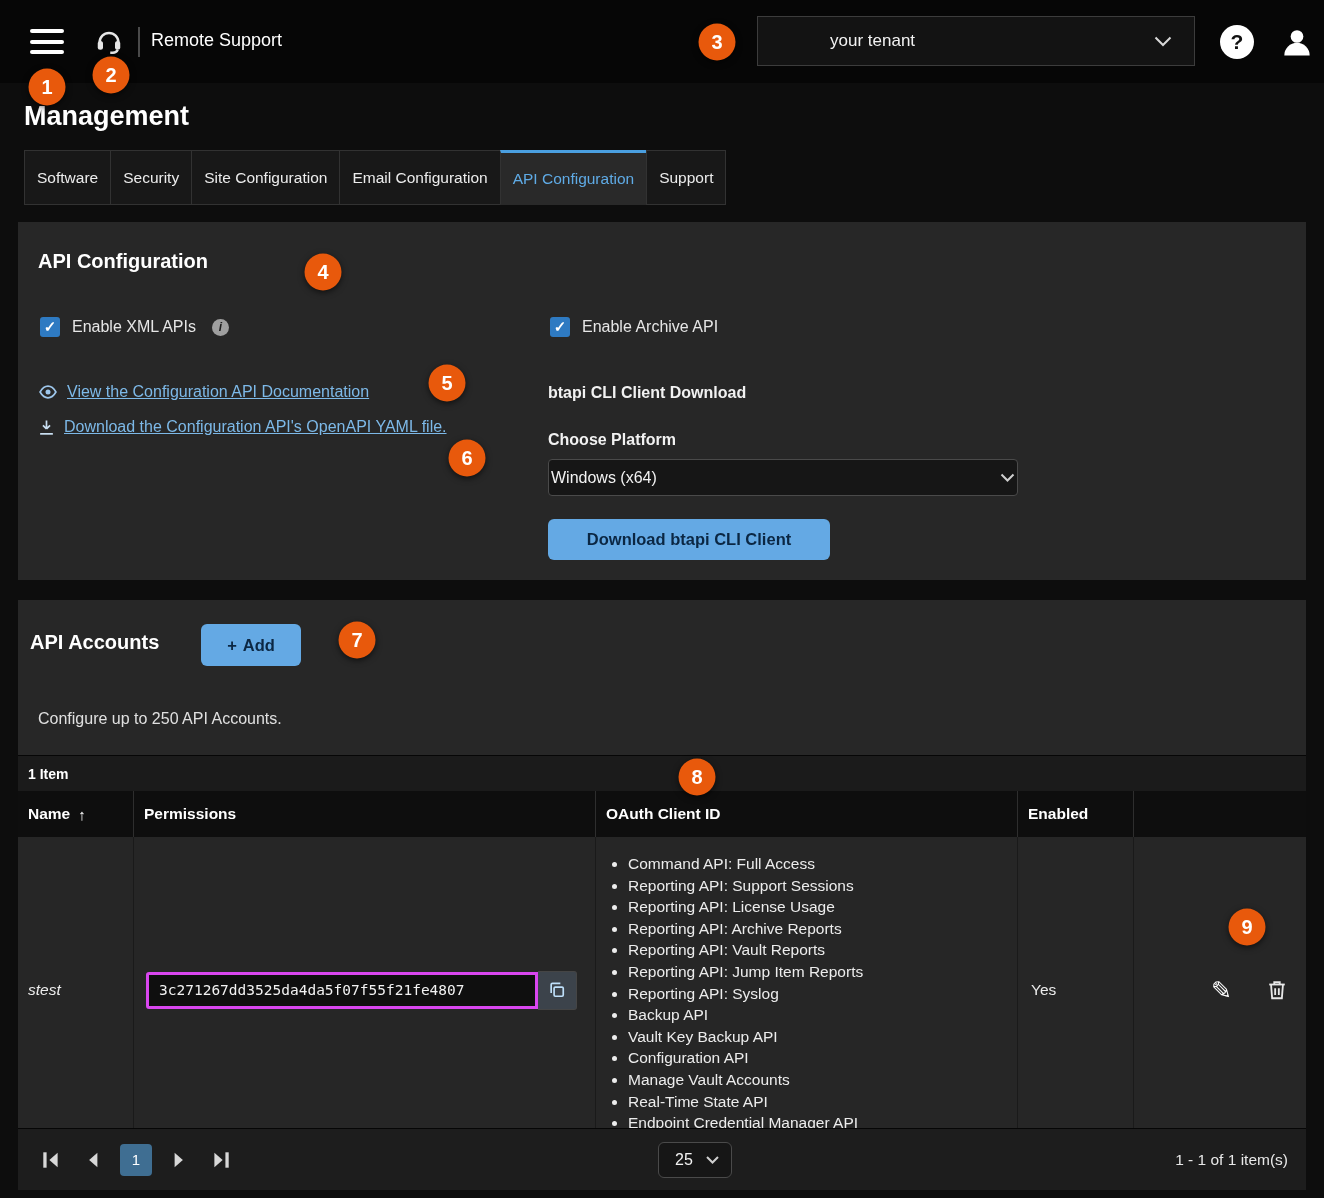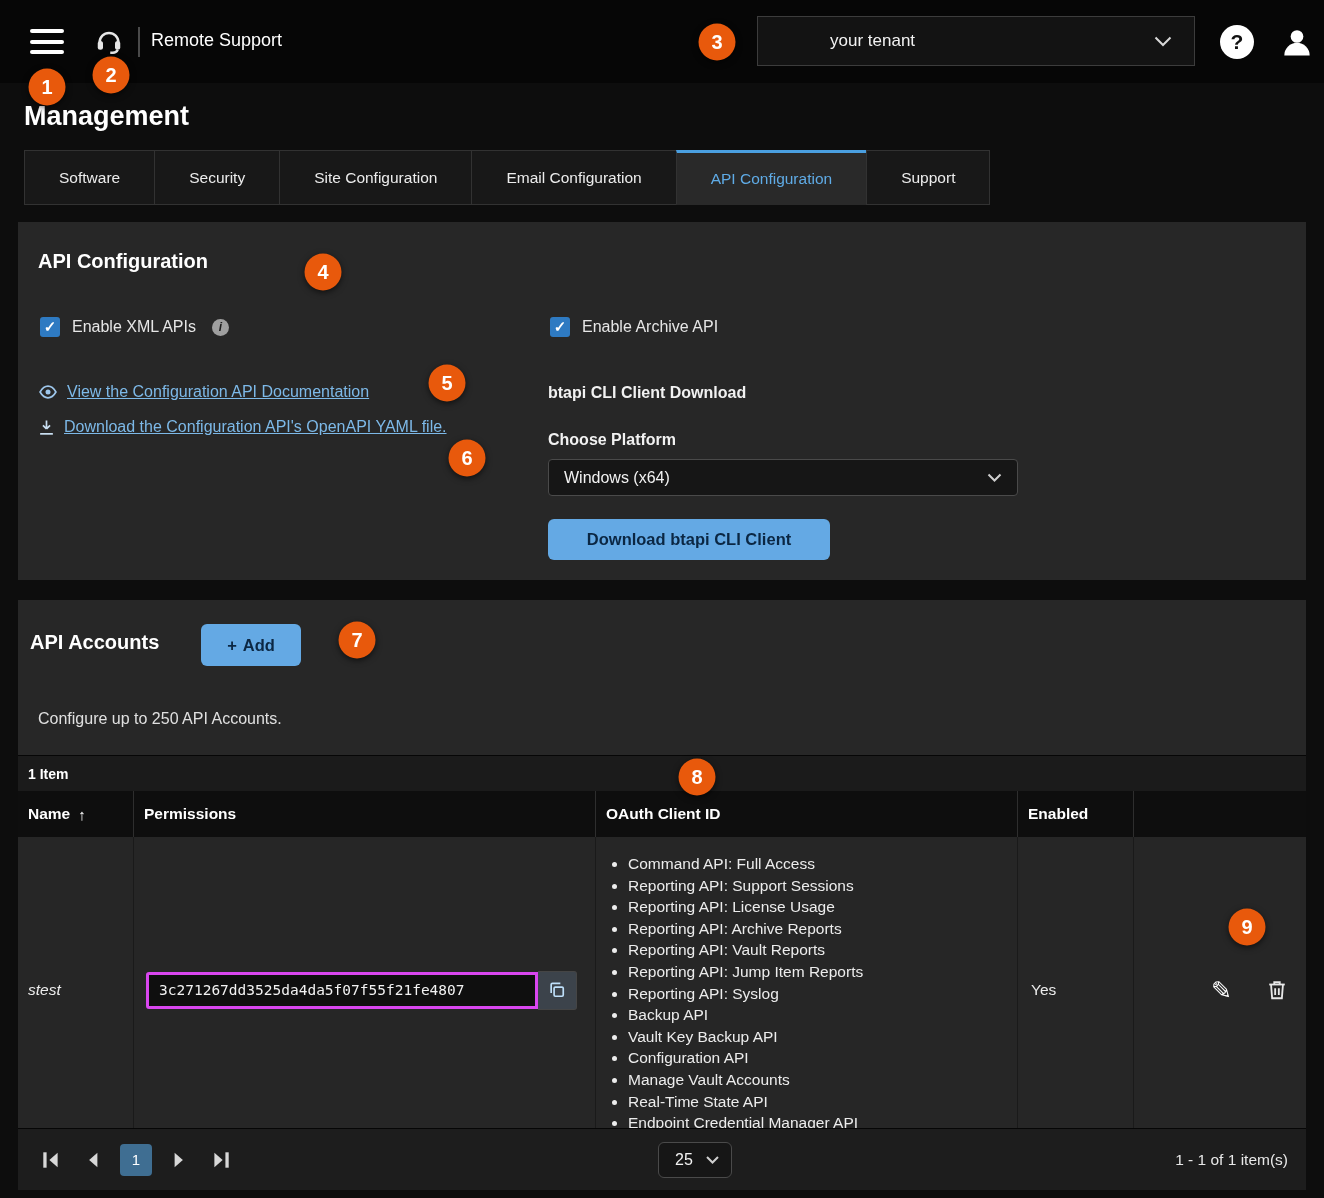--- a/index.html
+++ b/index.html
@@ -19,21 +19,21 @@
     padding:0 22px 0 72px;font-size:17px;color:#f2f2f2;cursor:pointer;}
   .tenant .chev{margin-left:auto;}
   .help{position:absolute;left:1220px;top:25px;width:34px;height:34px;border-radius:50%;
     background:#fff;color:#111;font-weight:bold;font-size:21px;display:flex;
     align-items:center;justify-content:center;cursor:pointer;}
   .avatar{position:absolute;left:1278px;top:23px;width:38px;height:38px;cursor:pointer;}
 
   
   .page-title{position:absolute;left:24px;top:101px;margin:0;font-size:27px;font-weight:bold;color:#fff;}
   .tabs{position:absolute;left:24px;top:150px;display:flex;height:55px;}
-  .tab{box-sizing:border-box;padding:0 34px;background:#181818;border:1px solid #323232;
+  .tab{box-sizing:border-box;padding:0 12px;background:#181818;border:1px solid #323232;
     border-right:none;display:flex;align-items:center;font-size:15.5px;color:#ececec;cursor:pointer;}
   .tab:last-child{border-right:1px solid #323232;}
   .tab.active{background:#292929;border-top:3px solid #4a9fe0;color:#5fabe6;border-bottom:1px solid #292929;}
 
   
   .panel{position:absolute;left:18px;width:1288px;background:#272727;box-sizing:border-box;}
   .panel-config{top:222px;height:358px;}
   .panel-accounts{top:600px;height:590px;}
   .panel-title{position:absolute;font-size:20px;font-weight:bold;color:#fff;margin:0;}
   .cfg-title{left:20px;top:28px;}
@@ -49,21 +49,21 @@
 
   .link-row{position:absolute;display:flex;align-items:center;gap:9px;}
   .link-row a{color:#7db9e8;font-size:16px;text-decoration:underline;cursor:pointer;}
   .link1{left:20px;top:161px;}
   .link2{left:20px;top:196px;}
 
   .cli-heading{position:absolute;left:530px;top:162px;font-size:16px;font-weight:bold;color:#f2f2f2;}
   .platform-label{position:absolute;left:530px;top:209px;font-size:16px;font-weight:bold;color:#f2f2f2;}
   .select{background:#161616;border:1px solid #4a4a4a;border-radius:4px;display:flex;
     align-items:center;box-sizing:border-box;color:#f2f2f2;cursor:pointer;}
-  .platform-select{position:absolute;left:530px;top:237px;width:470px;height:37px;padding:0 15px;font-size:16px;}
+  .platform-select{position:absolute;left:530px;top:237px;width:470px;height:37px;padding:0 2px;font-size:16px;}
   .select .chev{margin-left:auto;}
 
   .btn{background:#64a9e4;color:#0b2743;font-weight:bold;border:none;border-radius:6px;
     cursor:pointer;font-family:inherit;}
   .download-btn{position:absolute;left:530px;top:297px;width:282px;height:41px;font-size:16.5px;}
 
   
   .acc-title{left:12px;top:31px;}
   .add-btn{position:absolute;left:183px;top:24px;width:100px;height:42px;font-size:16.5px;}
   .add-btn .plus{font-weight:bold;margin-right:6px;}

